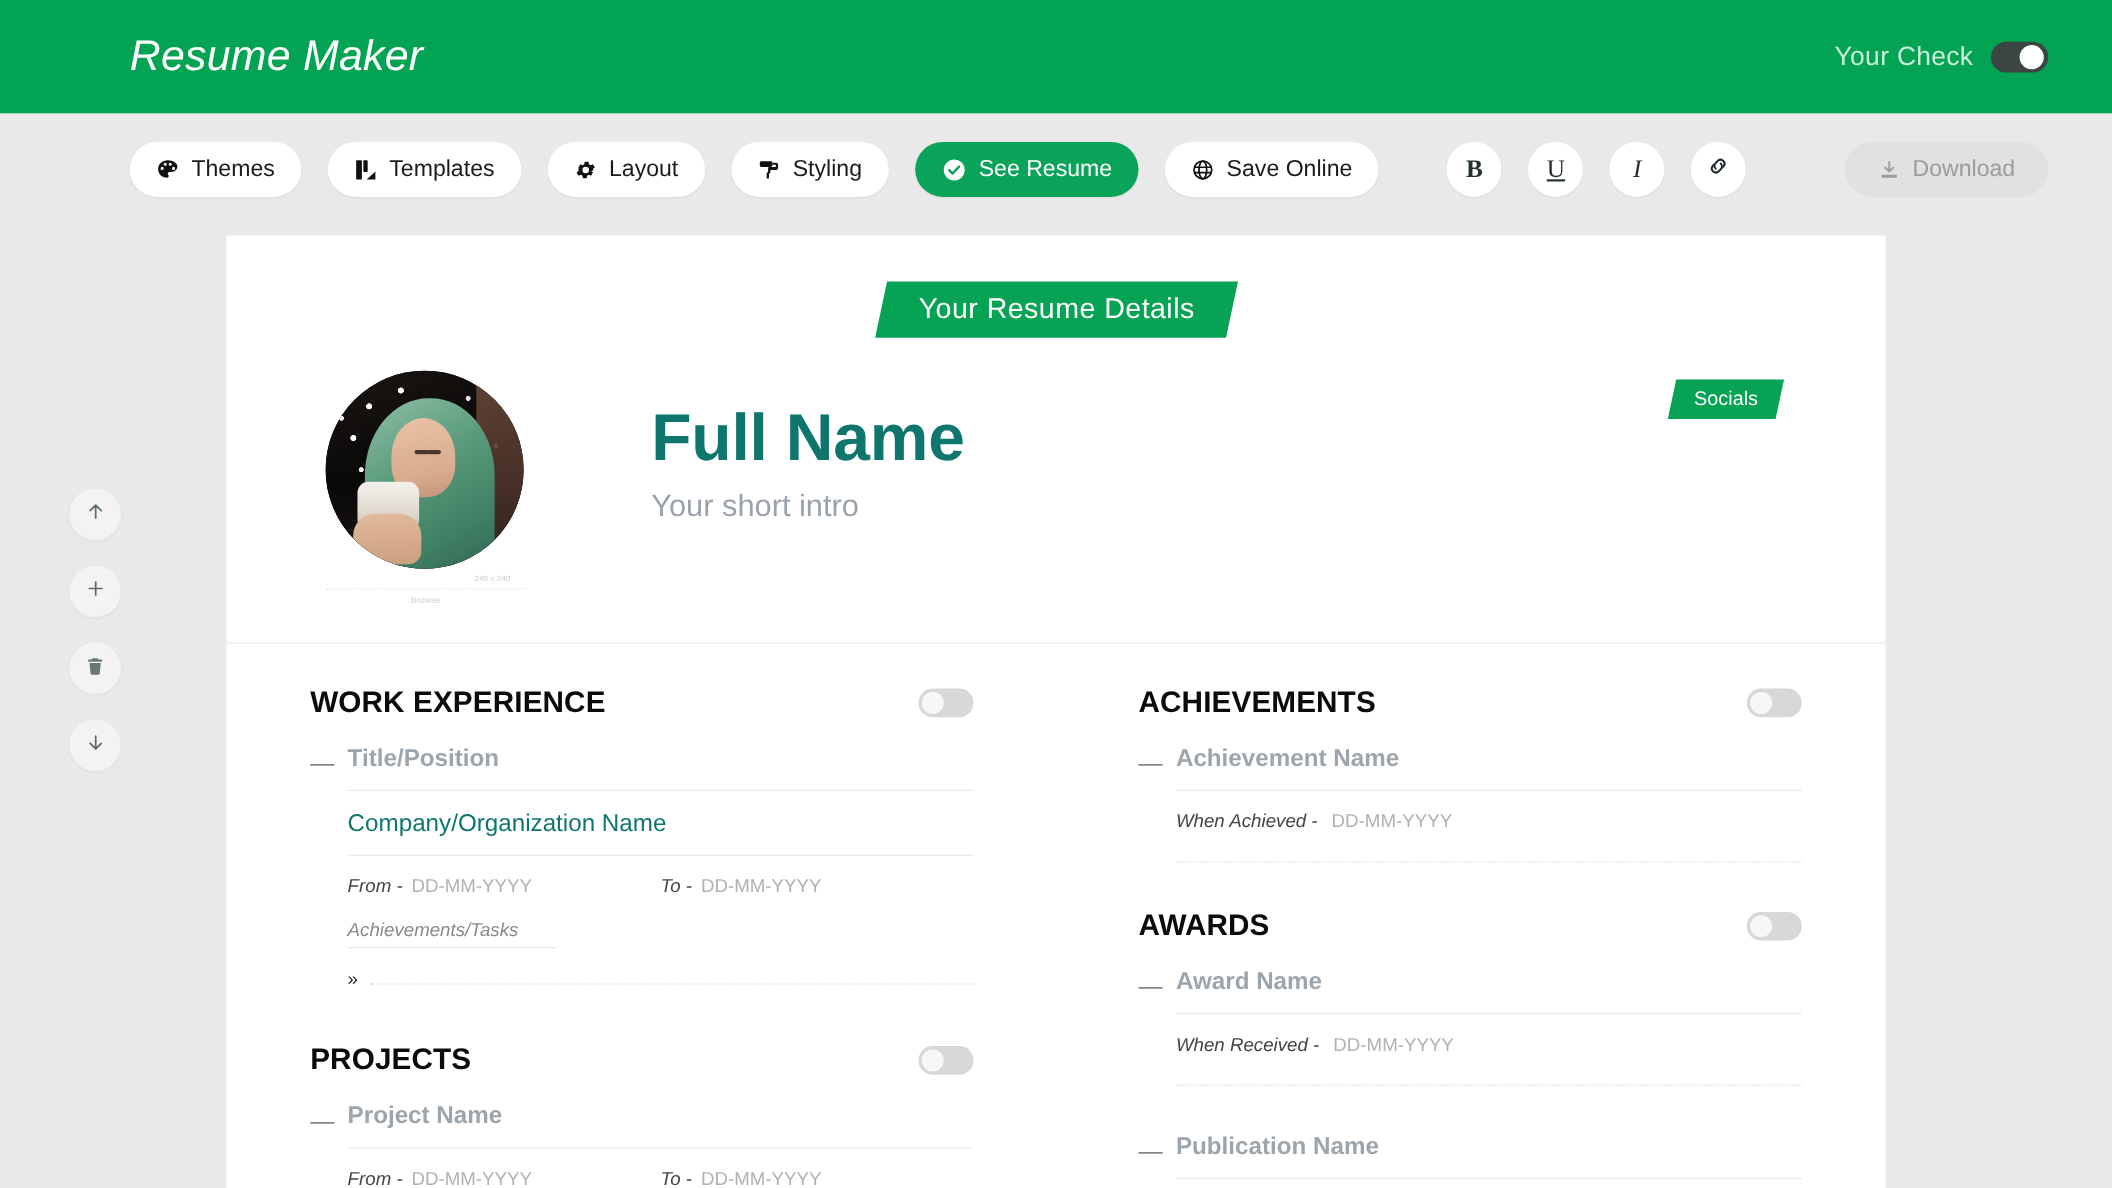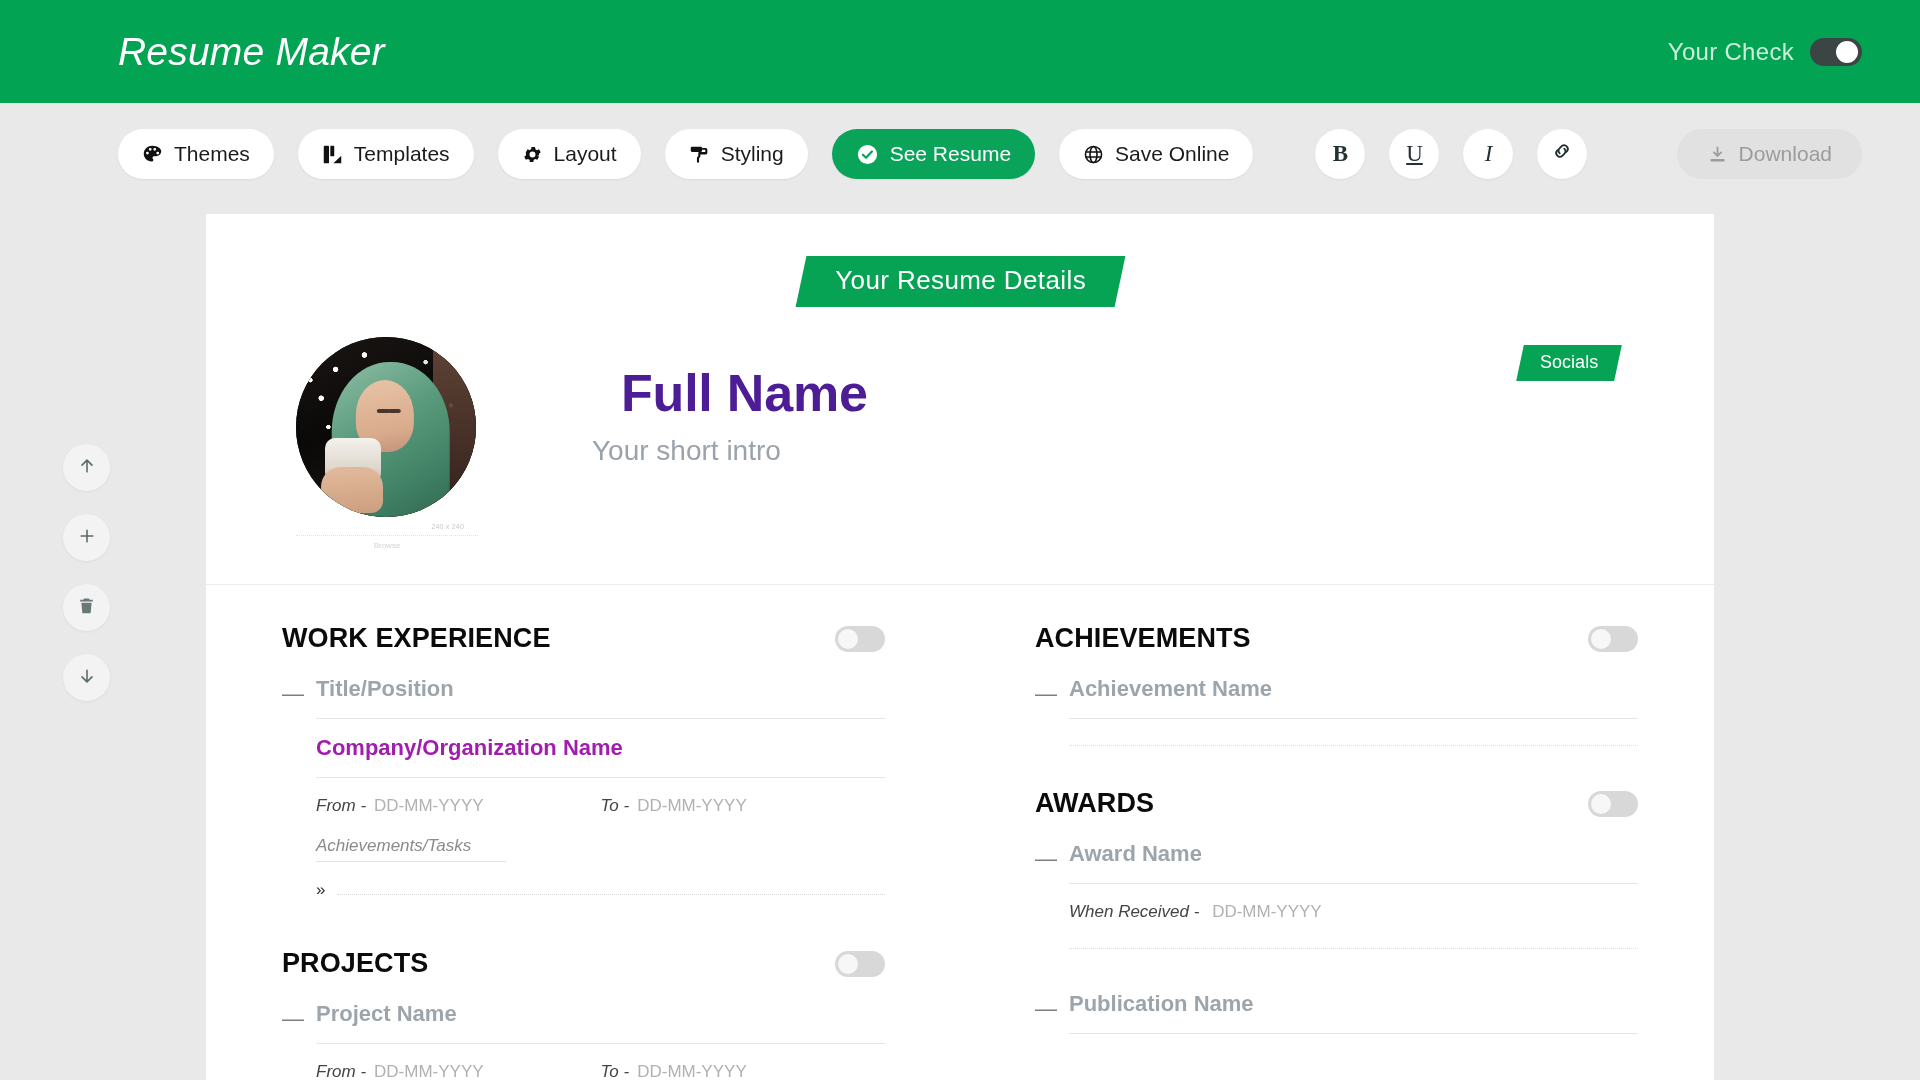--- a/index.html
+++ b/index.html
@@ -163,21 +163,21 @@
     font-size: 7px; color: #c8c8c8; letter-spacing: .2px;
   }
   .av-divider { border-top: 1px dotted #e2e2e2; margin-top: 5px; }
   .av-sub {
     margin-top: 5px; text-align: center;
     font-size: 8px; color: #d2d2d2;
   }
 
   .identity { margin-left: 114px; padding-top: 26px; }
   .full-name {
-    font-size: 52px; font-weight: 700; color: #4c1d95; letter-spacing: -.2px; margin-left: 29px;
+    font-size: 60px; font-weight: 700; color: #0f766e; letter-spacing: -.2px;
   }
   .short-intro {
     margin-top: 12px; font-size: 28px; color: #9aa3ab; font-weight: 400;
   }
   .socials-badge {
     position: absolute; right: 96px; top: 38px;
     background: #07a355; color: #ffffff; font-size: 18px;
     padding: 7px 20px 8px 20px; transform: skewX(-12deg);
     cursor: pointer;
   }
@@ -213,21 +213,21 @@
   .dash {
     color: #7e7e7e; font-size: 22px; line-height: 1;
     margin-right: 12px; margin-top: 7px; user-select: none;
   }
   .field {
     flex: 1;
     border-bottom: 1px solid #e6e6e6;
     padding-bottom: 16px;
   }
   .field.strong { font-size: 22px; font-weight: 700; color: #9da5ac; }
-  .field.plain  { font-size: 22px; font-weight: 700; color: #a21caf; }
+  .field.plain  { font-size: 22px; font-weight: 400; color: #0f766e; }
   .mt16 { margin-top: 16px; }
 
   .dates {
     display: flex; padding-left: 34px; margin-top: 18px;
     font-size: 17px;
   }
   .dates .half { width: 50%; display: flex; align-items: baseline; }
   .lbl { font-style: italic; color: #444; margin-right: 8px; white-space: nowrap; }
   .val { color: #b1b1b1; }
 
@@ -507,20 +507,24 @@
           <div class="toggle-off">
             <div class="knob"></div>
           </div>
         </div>
 
         <div class="entry">
           <div class="row-dash">
             <span class="dash">—</span>
             <div class="field strong">Achievement Name</div>
           </div>
+          <div class="when-row">
+            <span class="lbl">When Achieved -</span>
+            <span class="val">DD-MM-YYYY</span>
+          </div>
           <div class="dot-sep"></div>
         </div>
 
         <div class="sec-gap sm"></div>
 
         <div class="sec-head">
           <div class="sec-title">AWARDS</div>
           <div class="toggle-off">
             <div class="knob"></div>
           </div>

